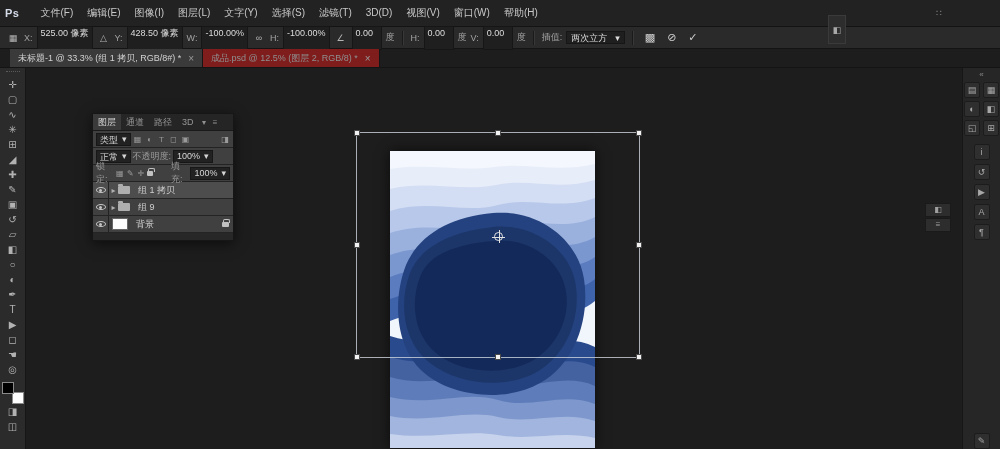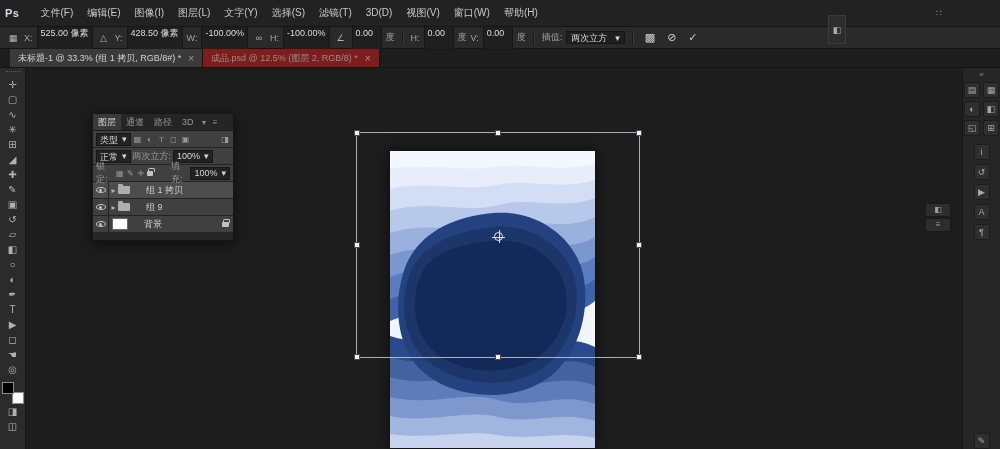--- a/index.html
+++ b/index.html
@@ -84,21 +84,21 @@
   .lay-row.selected{background:#4d4d4d}
   .eye-cell{width:16px;height:100%;display:flex;align-items:center;justify-content:center;
             border-right:1px solid #222;flex:none}
   .eye{width:10px;height:6px;border:1px solid #c6c6c6;border-radius:50%;position:relative}
   .eye::after{content:"";position:absolute;left:2.5px;top:1px;width:3px;height:3px;border-radius:50%;background:#c6c6c6}
   .expander{width:9px;text-align:center;color:#b0b0b0;font-size:8px}
   .folderico{position:relative;width:12px;height:8px;background:#aeaeae;border-radius:1px;display:inline-block;flex:none}
   .folderico::before{content:"";position:absolute;left:0;top:-2px;width:5px;height:2px;background:#aeaeae;
                      border-radius:1px 1px 0 0}
   .thumb{width:16px;height:12px;border:1px solid #676767;margin-left:3px;flex:none}
-  .lay-name{margin-left:16px;color:#cfcfcf;white-space:nowrap}
+  .lay-name{margin-left:8px;color:#cfcfcf;white-space:nowrap}
   .lockico{position:relative;width:7px;height:5px;background:#c2c2c2;border-radius:1px;display:inline-block}
   .lockico::before{content:"";position:absolute;left:1px;top:-3px;width:5px;height:3px;border:1px solid #c2c2c2;
                    border-bottom:0;border-radius:2px 2px 0 0}
   .lay-lock{margin-left:auto}
   .lp-footer{height:7px;background:#272727}
 
   
   .mini-dock{position:absolute;left:899px;top:135px;display:flex;flex-direction:column;gap:1px;z-index:3}
   .mini-btn{width:26px;height:14px;background:#2d2d2d;border:1px solid #1a1a1a;color:#a0a0a0;font-size:8px;
             line-height:12px;text-align:center}
@@ -269,21 +269,21 @@
           <span class="lp-fico">T</span>
           <span class="lp-fico">◻</span>
           <span class="lp-fico">▣</span>
           <span class="lp-fico" style="margin-left:auto">◨</span>
         </div>
         <div class="lp-row">
           <span class="lp-select">
             <span>正常</span>
             <span>▾</span>
           </span>
-          <span class="lp-label">两次立方:</span>
+          <span class="lp-label">不透明度:</span>
           <span class="lp-select">
             <span>100%</span>
             <span>▾</span>
           </span>
         </div>
         <div class="lp-row">
           <span class="lp-label">锁定:</span>
           <span class="lp-fico">▦</span>
           <span class="lp-fico">✎</span>
           <span class="lp-fico">✛</span>

